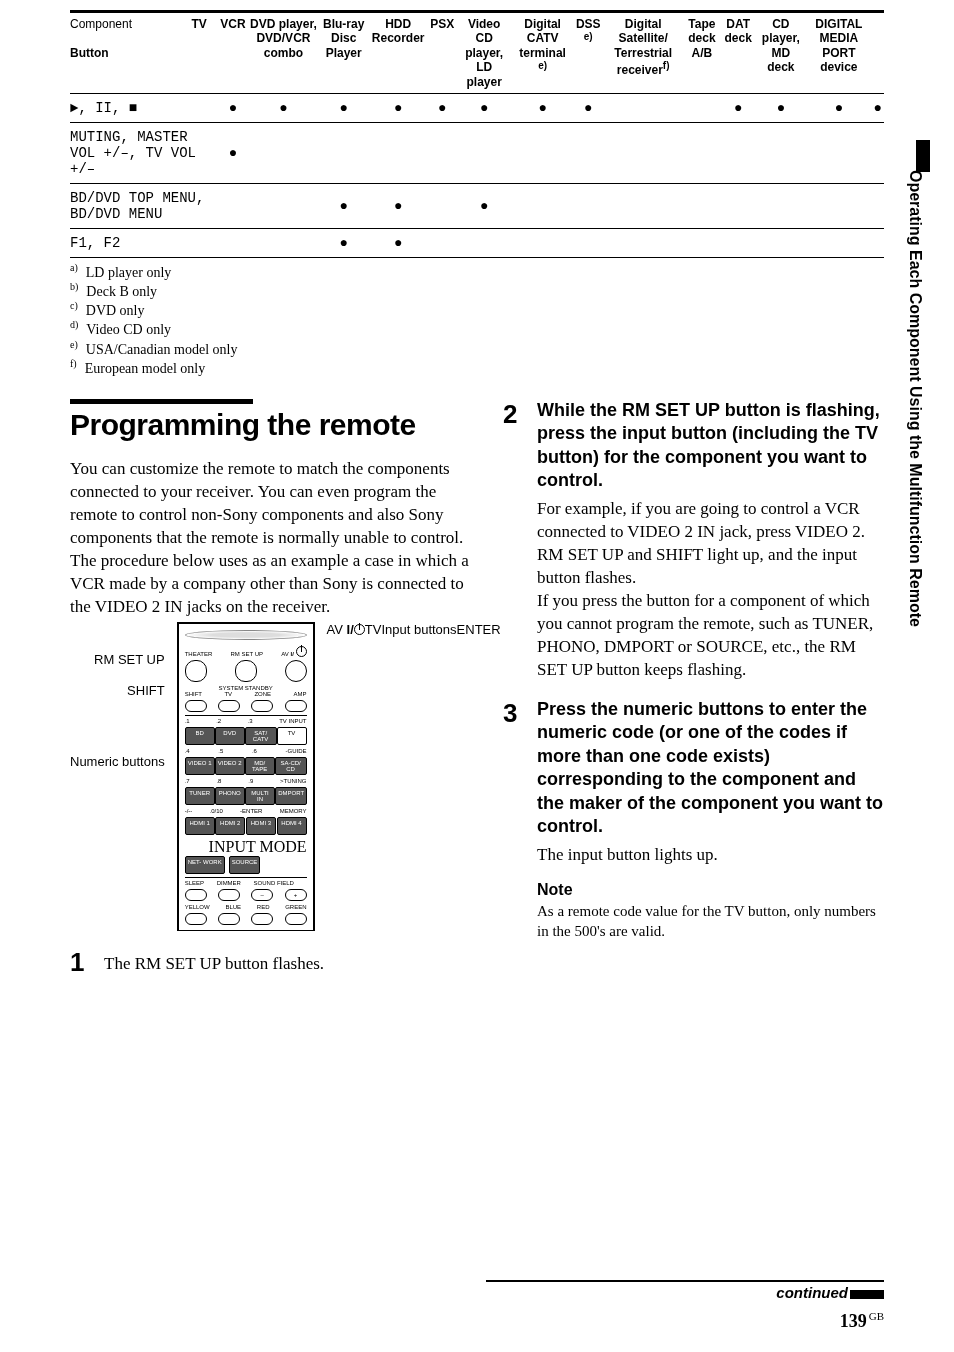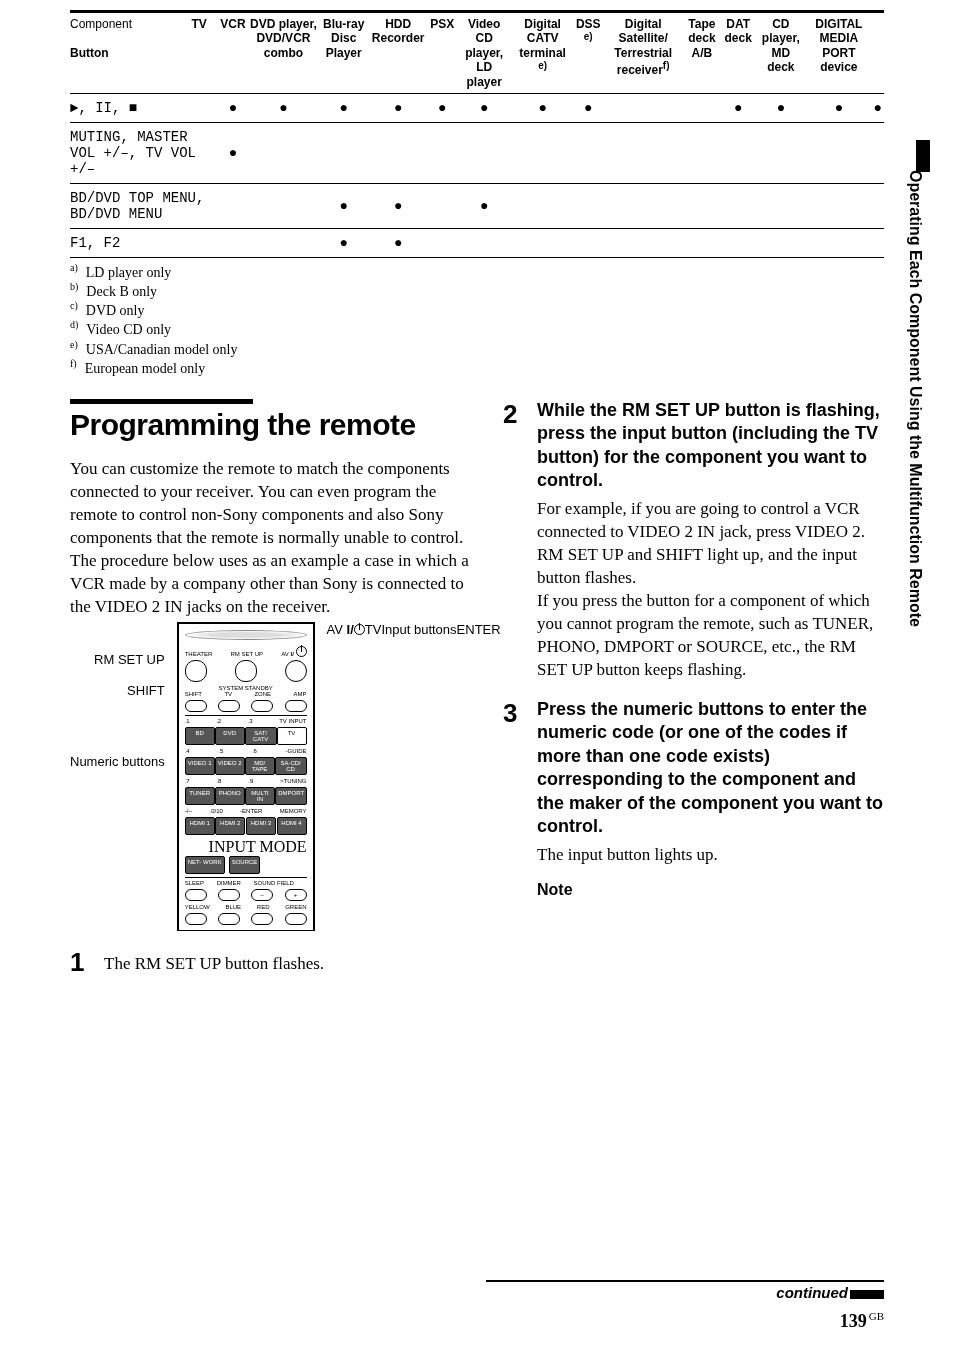--- a/index.html
+++ b/index.html
@@ -410,20 +410,21 @@
 If you press the button for a component of which you cannot program the remote, such as TUNER, PHONO, DMPORT or SOURCE, etc., the RM SET UP button keeps flashing.</div>
       </div>
     </div>
 
     <div class="step">
       <div class="step-num">3</div>
       <div class="step-content">
         <div class="step-heading">Press the numeric buttons to enter the numeric code (or one of the codes if more than one code exists) corresponding to the component and the maker of the component you want to control.</div>
         <div class="step-body">The input button lights up.</div>
         <div class="note-head">Note</div>
+        <div class="note-body">As a remote code value for the TV button, only numbers in the 500's are valid.</div>
       </div>
     </div>
   </div>
 </div>
 
 </div>
 
 <div class="continued-wrap">
   <span class="continued">continued</span>
 </div>

